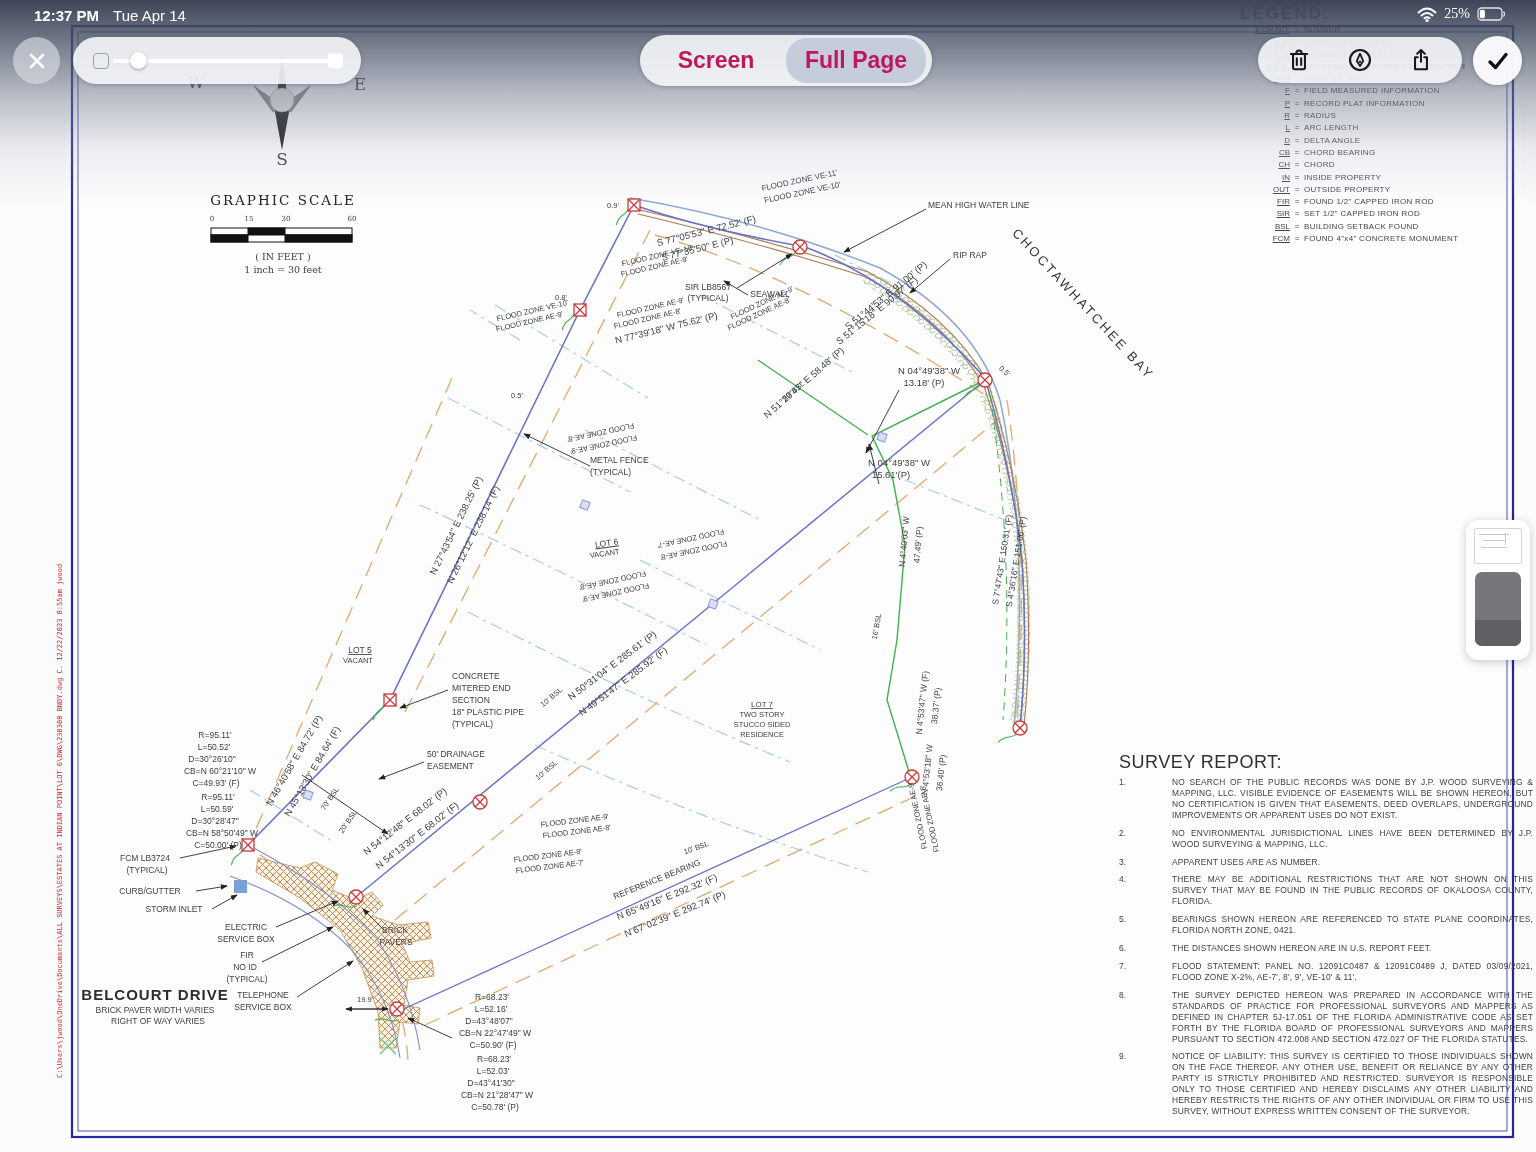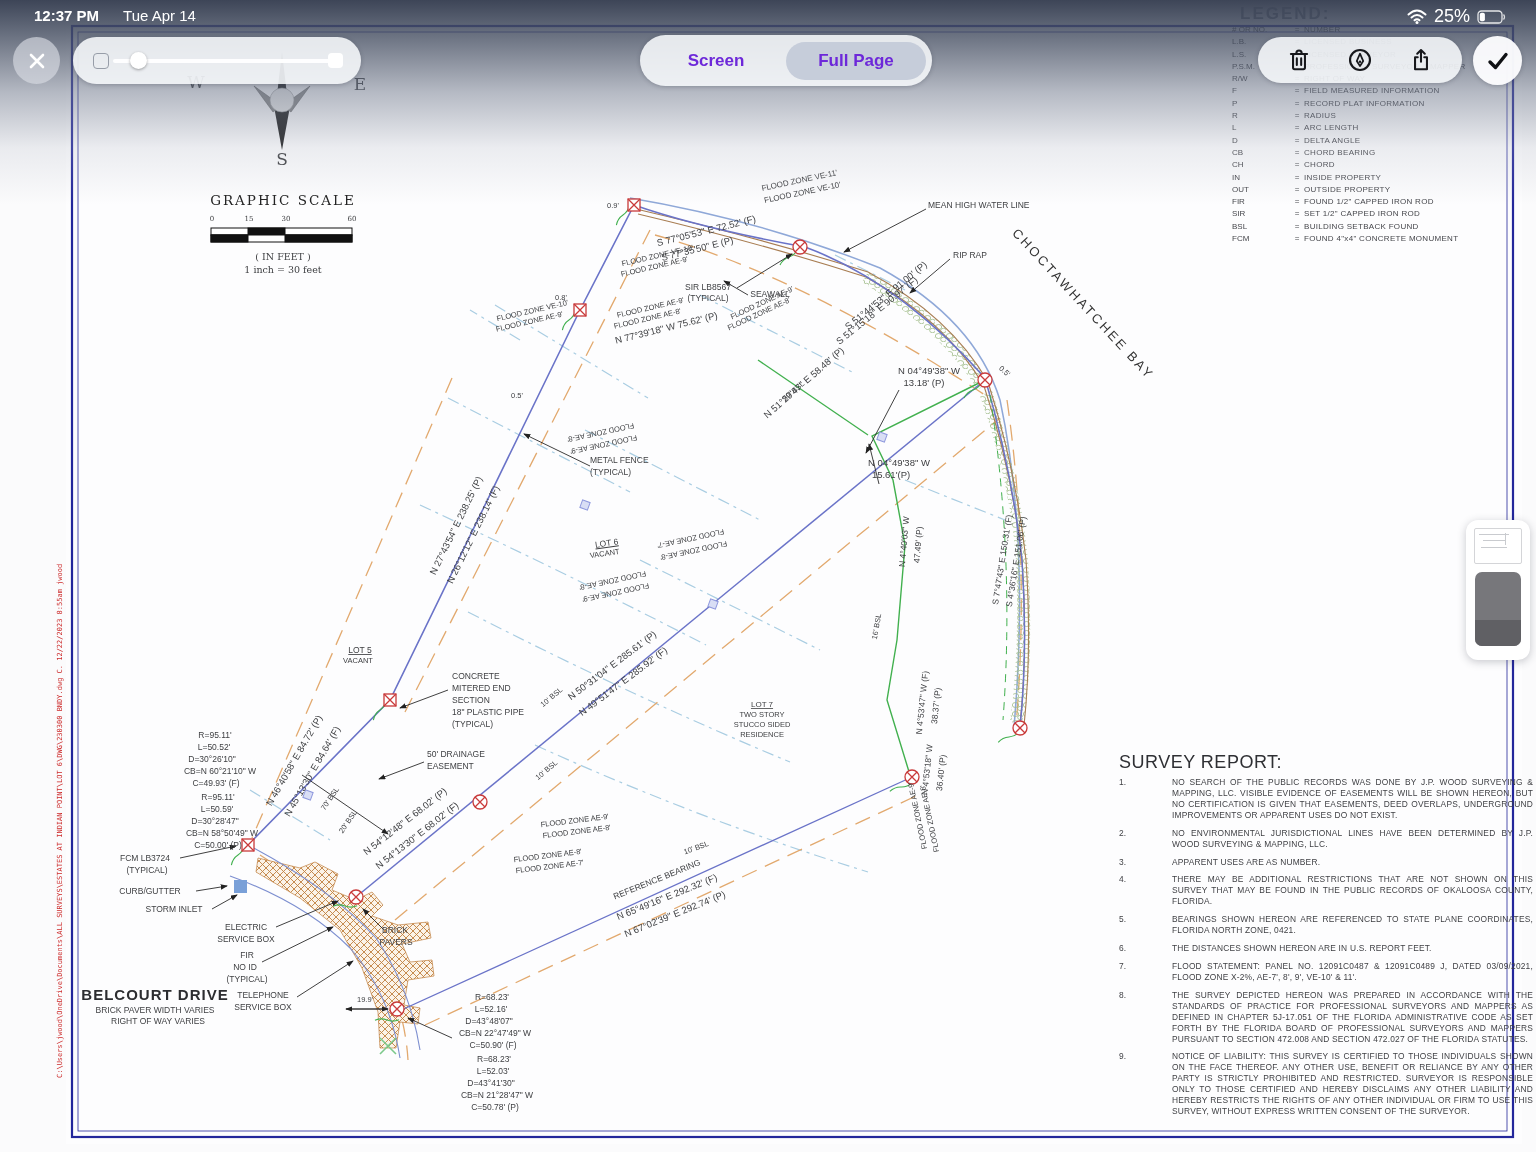--- a/index.html
+++ b/index.html
@@ -3,48 +3,48 @@
 <meta charset="utf-8">
 <style>
   html,body{margin:0;padding:0;width:1536px;height:1152px;overflow:hidden;
     background:#f3f4f6;font-family:"Liberation Sans",sans-serif;}
   #stage{position:relative;width:1536px;height:1152px;background:#fbfbfc;}
   svg text{user-select:none;}
   
   #legend-box{position:absolute;left:1232px;top:4px;width:290px;z-index:4;color:#4a4c52;}
   #legend-title{font-size:17px;letter-spacing:2px;color:#6a6f7c;font-weight:600;margin-left:8px;}
   .lg-row{display:flex;font-size:8px;line-height:12.3px;color:#45464b;}
-  .lg-abbr{width:58px;text-align:left;flex:none;}
+  .lg-abbr{width:58px;text-align:right;flex:none;text-decoration:underline;}
   .lg-eq{width:14px;text-align:center;flex:none;}
   .lg-mean{flex:1;letter-spacing:.3px;}
   #sr-box{position:absolute;left:1119px;top:752px;width:414px;z-index:4;color:#3e3f43;}
   #sr-title{font-size:18px;font-weight:500;letter-spacing:.5px;color:#2f3034;margin-bottom:4px;}
   .sr-item{display:flex;font-size:8.4px;line-height:1.3;margin-bottom:7px;letter-spacing:.2px;}
   .sr-num{width:14px;flex:none;}
   .sr-text{flex:1;text-align:justify;margin-left:39px;}
   
   #top-grad{position:absolute;left:0;top:0;width:1536px;height:205px;z-index:10;pointer-events:none;
     background:linear-gradient(180deg,#3d4557 0%,rgba(64,73,92,.85) 12%,rgba(110,119,138,.5) 45%,rgba(170,176,190,.22) 72%,rgba(200,205,215,0) 100%);}
   #statusbar{position:absolute;left:0;top:0;width:1536px;height:30px;z-index:20;color:#fff;}
   #sb-left{position:absolute;left:34px;top:7px;font-size:15px;font-weight:700;}
-  #sb-date{font-weight:400;margin-left:24px;}
+  #sb-date{font-weight:400;margin-left:14px;}
   #sb-right{position:absolute;right:30px;top:6px;display:flex;align-items:center;gap:7px;}
-  #battery-pct{font-size:18px;font-weight:500;}
+  #battery-pct{font-size:14px;font-weight:500;font-family:Liberation Serif, serif;}
   
   .pill{position:absolute;border-radius:26px;background:rgba(246,248,251,.88);
     box-shadow:0 1px 4px rgba(30,35,50,.25);z-index:20;}
   #close-btn{position:absolute;left:13px;top:37px;width:47px;height:47px;border-radius:50%;
     background:rgba(216,220,228,.65);z-index:20;display:flex;align-items:center;justify-content:center;}
   #slider-pill{left:73px;top:37px;width:288px;height:47px;}
   #slider-sq{position:absolute;left:20px;top:16px;width:14px;height:14px;border:1.7px solid #979da8;border-radius:4px;}
   #slider-track{position:absolute;left:40px;top:21.5px;width:220px;height:4px;border-radius:2px;background:rgba(255,255,255,.95);}
   #slider-knob{position:absolute;top:15px;width:17px;height:17px;border-radius:50%;background:#fff;box-shadow:0 1px 3px rgba(0,0,0,.35);}
   #slider-end{position:absolute;right:18px;top:16px;width:15px;height:15px;border-radius:4px;background:#fff;}
   #seg-pill{left:640px;top:35px;width:292px;height:51px;display:flex;align-items:center;padding:0 6px;box-sizing:border-box;}
-  .seg{flex:1;text-align:center;font-size:17px;font-weight:600;color:#6d28d9;padding:9px 0;border-radius:21px;}
+  .seg{flex:1;text-align:center;font-size:23px;font-weight:600;color:#be185d;padding:9px 0;border-radius:21px;}
   .seg.sel{background:#c6cdda;}
   #tools-pill{left:1258px;top:37px;width:204px;height:46px;display:flex;align-items:center;justify-content:space-around;padding:0 10px;box-sizing:border-box;}
   #check-btn{position:absolute;left:1473px;top:36px;width:49px;height:49px;border-radius:50%;
     background:rgba(252,252,254,.96);z-index:20;display:flex;align-items:center;justify-content:center;box-shadow:0 1px 4px rgba(30,35,50,.25);}
   .tool-ic{width:26px;height:26px;}
   
   #thumb-panel{position:absolute;left:1466px;top:520px;width:64px;height:140px;background:#fff;
     border-radius:12px;box-shadow:0 2px 8px rgba(40,45,60,.25);z-index:20;padding:8px 0;box-sizing:border-box;
     display:flex;flex-direction:column;align-items:center;gap:8px;}
   #thumb1{width:46px;height:34px;background:#fff;border:1px solid #d4d5d8;border-radius:2px;position:relative;overflow:hidden;}

